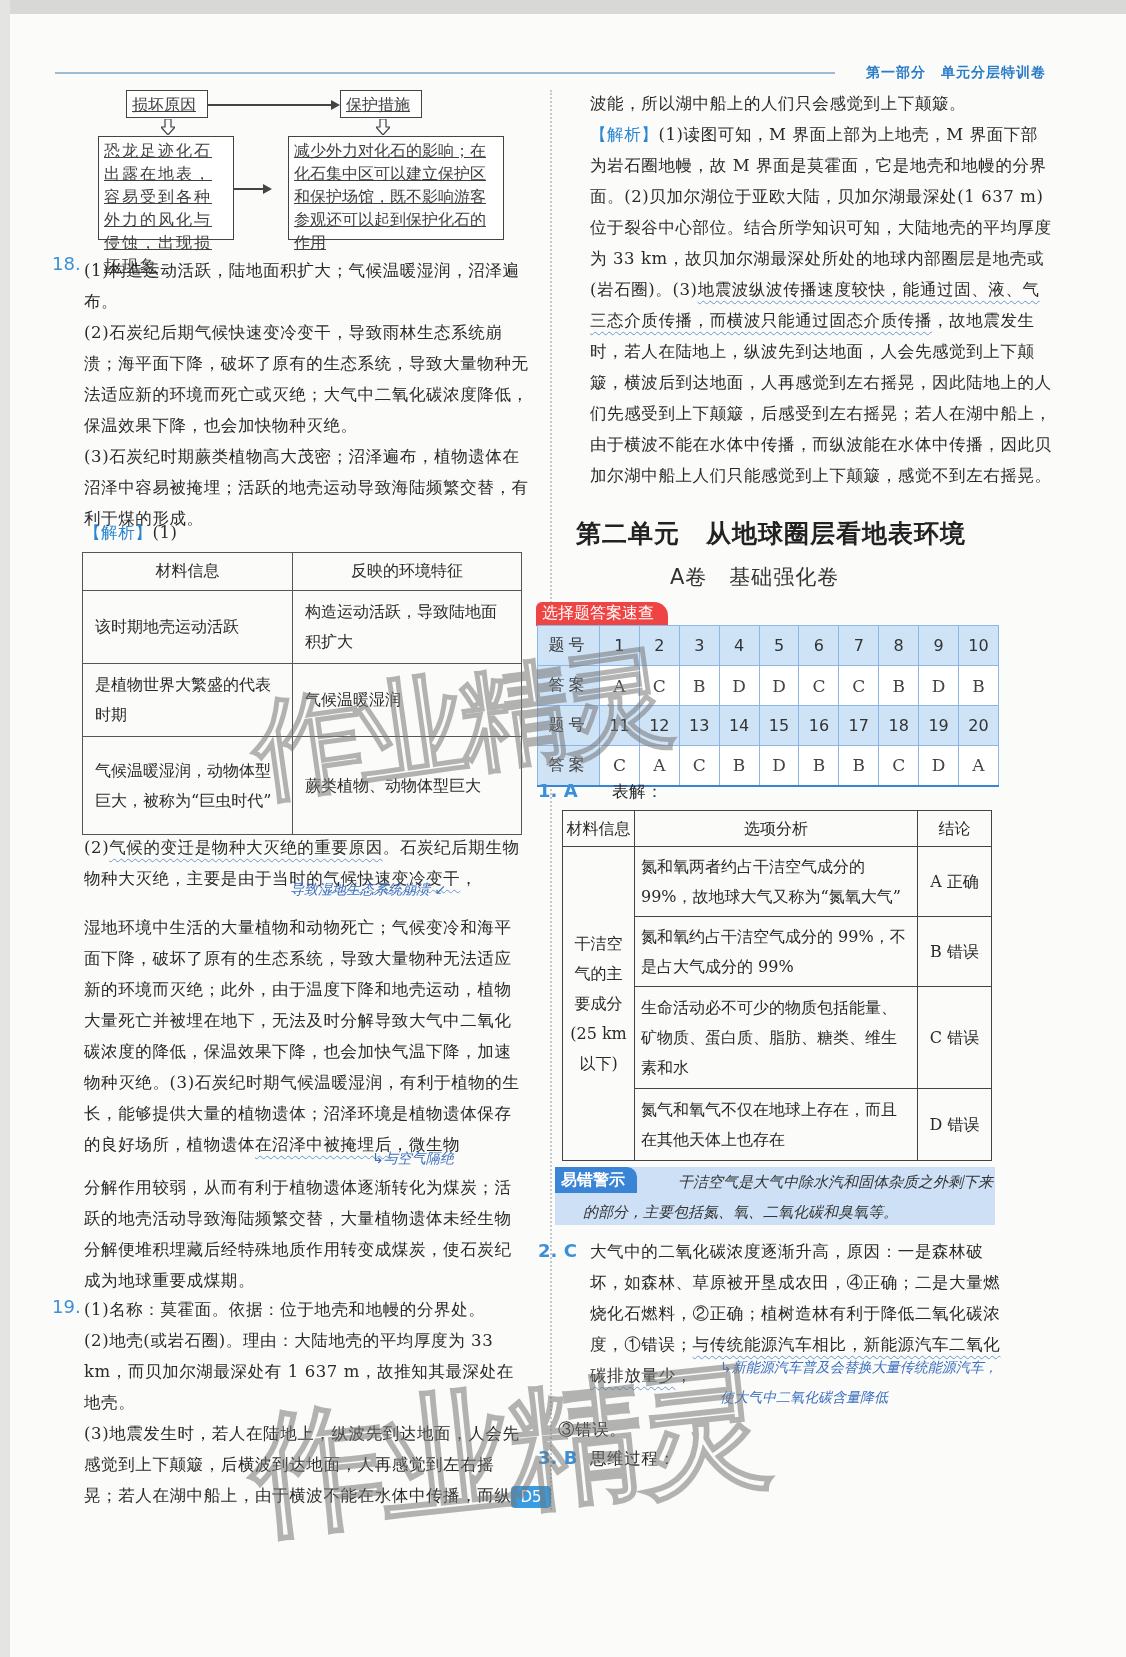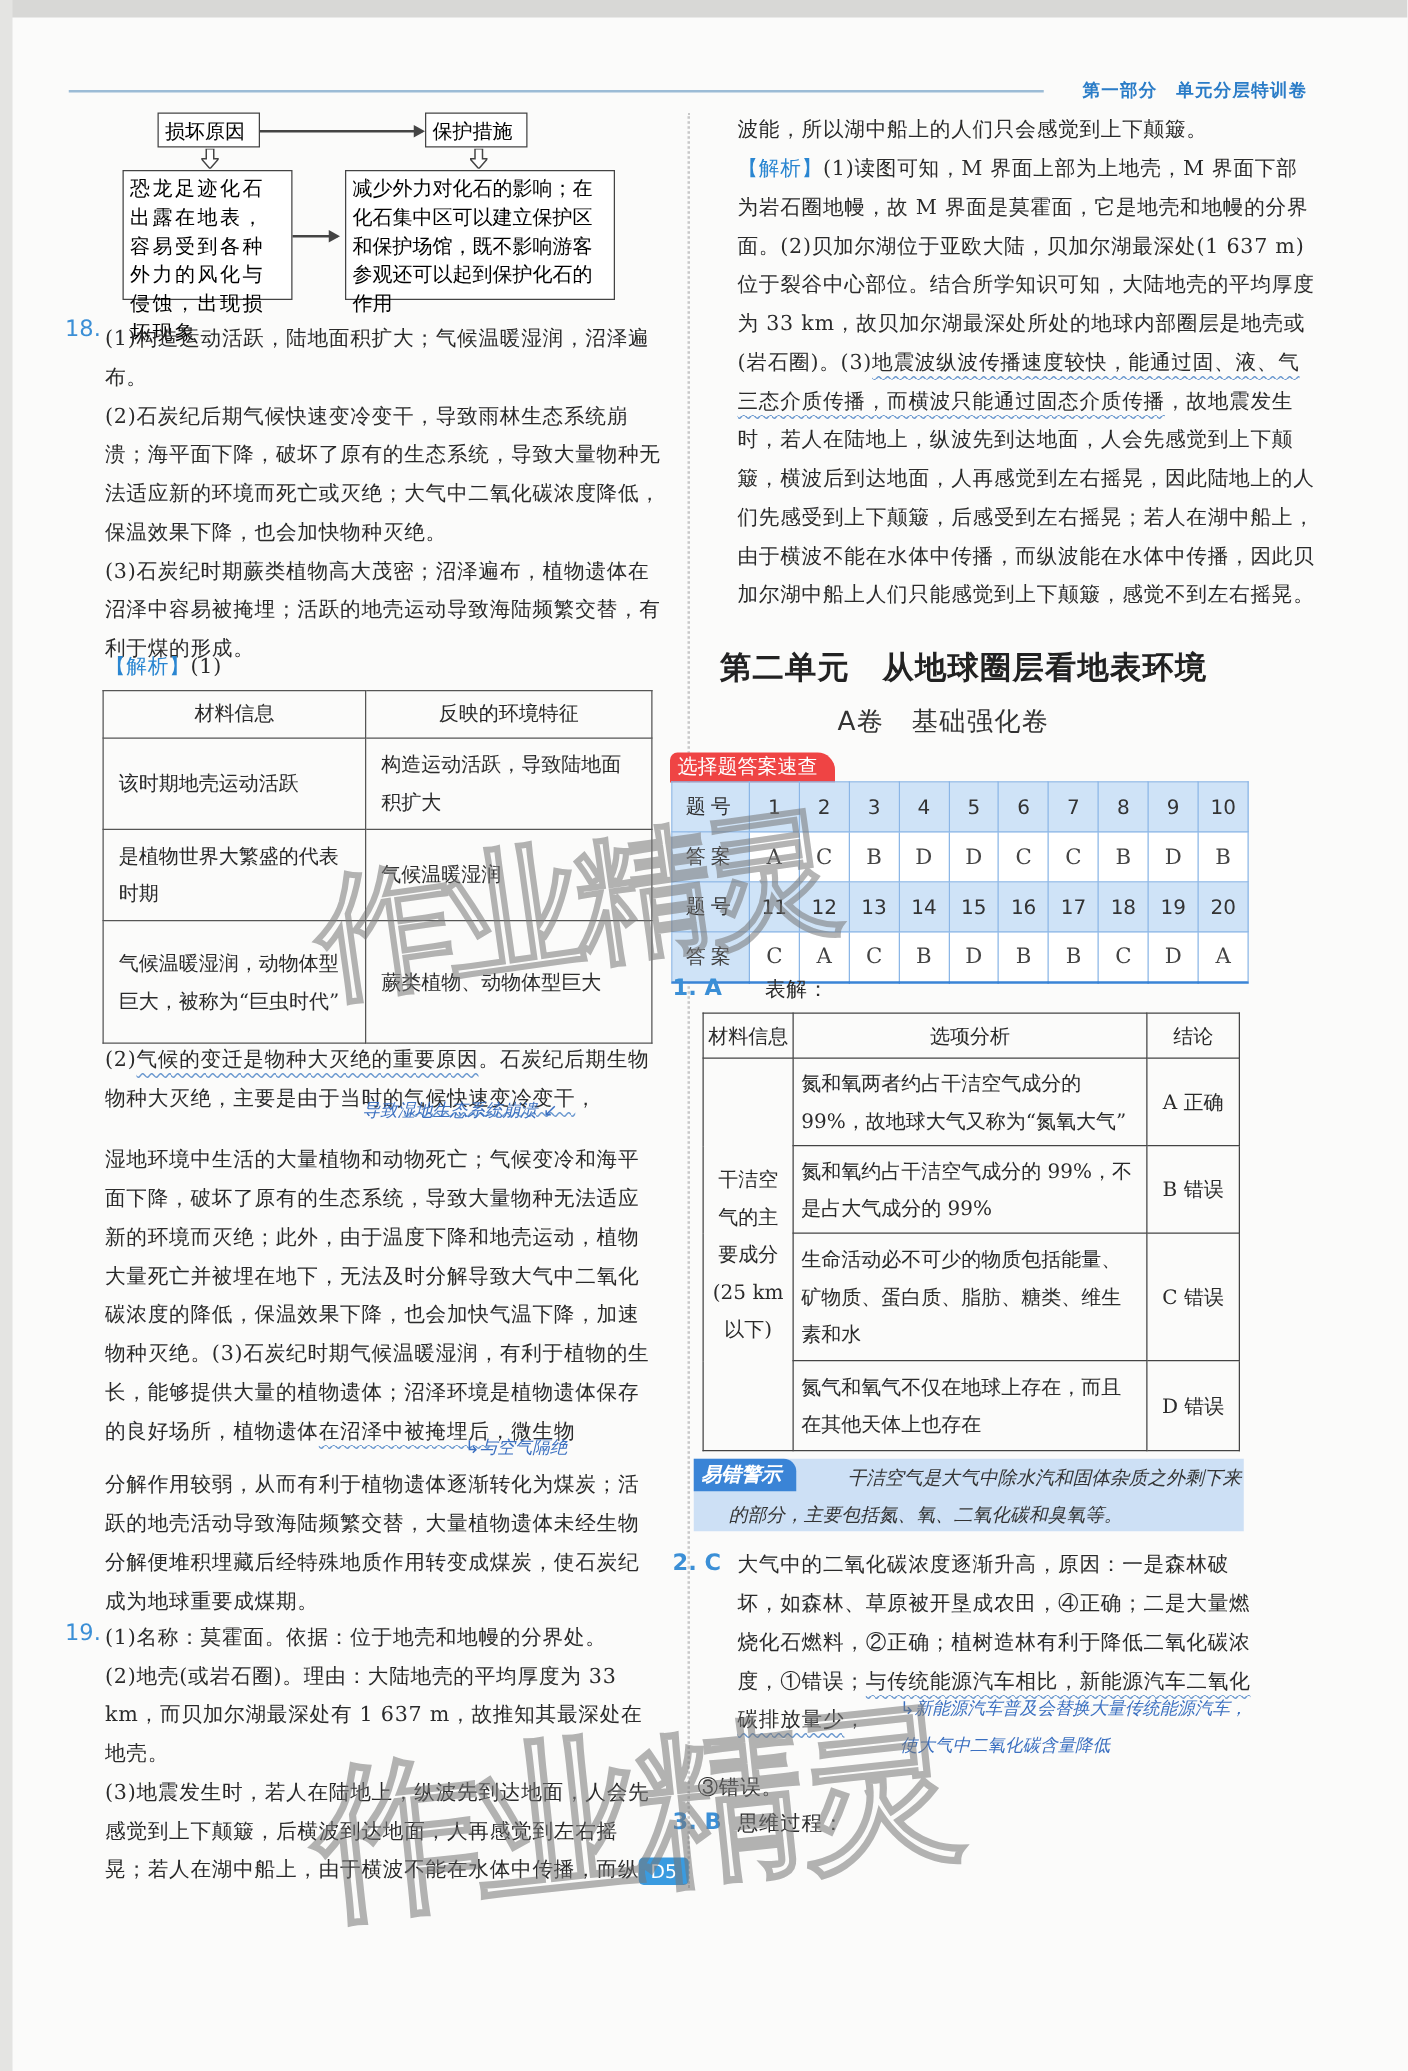--- a/index.html
+++ b/index.html
@@ -15,21 +15,21 @@
   .text { font-size: 16.5px; line-height: 31px; letter-spacing: 0.6px; }
   .col-left { position: absolute; left: 84px; top: 255px; width: 450px; }
   .col-right { position: absolute; left: 590px; top: 88px; width: 465px; }
 
   .qnum { position: absolute; font-family: "DejaVu Sans", sans-serif; font-size: 18px; color: #3b8fd6; font-weight: normal; }
   .jiexi { color: #2a86d1; font-family: "DejaVu Sans", sans-serif; }
   .wavy { text-decoration: underline wavy #6a98cf; text-underline-offset: 5px; text-decoration-thickness: 1px; }
   .note { font-family: "DejaVu Sans", sans-serif; font-style: italic; color: #3a6fc0; font-size: 14px; line-height: 24px; }
 
   
-  .fbox { position: absolute; border: 1.5px solid #444; background: #fff; font-size: 16px; line-height: 23px; color: #000000; padding: 2px 5px; }
+  .fbox { position: absolute; border: 1.5px solid #444; background: #fff; font-size: 16px; line-height: 23px; color: #404040; padding: 2px 5px; text-decoration: underline; }
   .farrow-h { position: absolute; height: 1.5px; background: #444; }
   .farrow-h::after { content: ""; position: absolute; right: -2px; top: -4px; border-left: 9px solid #444; border-top: 5px solid transparent; border-bottom: 5px solid transparent; }
   .fdown { position: absolute; width: 14px; height: 16px; }
 
   table { border-collapse: collapse; }
   .t1 { position: absolute; left: 82px; top: 552px; width: 440px; font-size: 16px; }
   .t1 td { border: 1.5px solid #555; padding: 6px 12px; line-height: 30px; vertical-align: middle; }
   .t1 th { border: 1.5px solid #555; font-weight: normal; height: 38px; }
 
   .unit-title { position: absolute; left: 540px; top: 517px; font-family: "DejaVu Sans", sans-serif; font-weight: bold; font-size: 25px; letter-spacing: 1px; color: #222; margin-left: 36px; }
@@ -42,21 +42,21 @@
   .ans-table tr.a td { background: #fff; font-family: "DejaVu Serif", serif; font-size: 17px; color: #444; }
   .ans-table tr.q td:first-child, .ans-table tr.a td:first-child { background: #cfe3f7; font-size: 16px; letter-spacing: 4px; font-family: "DejaVu Sans", sans-serif; }
   .ans-table { border-bottom: 2px solid #3a84d6; }
 
   .t2 { position: absolute; left: 562px; top: 810px; width: 430px; font-size: 16px; }
   .t2 td, .t2 th { border: 1.5px solid #444; font-weight: normal; line-height: 30px; vertical-align: middle; }
   .t2 th { height: 36px; }
   .t2 td { padding: 3px 6px; }
 
   .warn { position: absolute; left: 555px; top: 1167px; width: 440px; height: 58px; background: #cde0f5; }
-  .warn-tag { position: absolute; left: 0; top: 0; height: 26px; padding: 0 12px 0 6px; background: #3a84d6; color: #fff; font-family: "DejaVu Sans", sans-serif; font-weight: bold; font-style: italic; font-size: 16px; line-height: 26px; border-radius: 0 10px 0 0; }
+  .warn-tag { position: absolute; left: 0; top: 0; height: 26px; padding: 0 12px 0 6px; background: #3a84d6; color: #fff; font-family: "DejaVu Sans", sans-serif; font-weight: bold; font-size: 16px; line-height: 26px; border-radius: 0 10px 0 0; }
   .warn-text { position: absolute; left: 0; top: 0; width: 440px; font-size: 15px; line-height: 30px; padding-left: 28px; color: #333; font-style: italic; }
 
   .page-num { position: absolute; left: 511px; top: 1486px; width: 40px; height: 22px; background: #3a9be0; color: #fff; font-family: "DejaVu Sans", sans-serif; font-size: 15px; line-height: 22px; text-align: center; border-radius: 4px; }
 
   .wm { position: absolute; font-family: "DejaVu Sans", sans-serif; font-weight: bold; color: transparent; -webkit-text-stroke: 1.5px #777; opacity: 0.55; pointer-events: none; letter-spacing: -6px; }
 </style>
 </head>
 <body>
 
 <div class="page">
@@ -71,21 +71,21 @@
     <div class="farrow-h" style="left:208px;top:104px;width:130px;"></div>
     <div class="fbox" style="left:340px;top:90px;width:82px;height:28px;">保护措施</div>
     <svg class="fdown" style="left:161px;top:119px;" viewBox="0 0 14 16">
         <path d="M4 0v8H0l7 8 7-8h-4V0z" fill="#fff" stroke="#444" stroke-width="1.2"></path>
       </svg>
     <svg class="fdown" style="left:376px;top:119px;" viewBox="0 0 14 16">
         <path d="M4 0v8H0l7 8 7-8h-4V0z" fill="#fff" stroke="#444" stroke-width="1.2"></path>
       </svg>
     <div class="fbox" style="left:98px;top:136px;width:136px;height:104px;letter-spacing:2px;">恐龙足迹化石出露在地表，容易受到各种外力的风化与侵蚀，出现损坏现象</div>
     <div class="farrow-h" style="left:234px;top:188px;width:36px;"></div>
-    <div class="fbox" style="left:276px;top:136px;width:216px;height:104px;">减少外力对化石的影响；在化石集中区可以建立保护区和保护场馆，既不影响游客参观还可以起到保护化石的作用</div>
+    <div class="fbox" style="left:288px;top:136px;width:216px;height:104px;">减少外力对化石的影响；在化石集中区可以建立保护区和保护场馆，既不影响游客参观还可以起到保护化石的作用</div>
   </div>
 
   <div class="qnum" style="left:52px;top:253px;">18.</div>
   <div class="col-left text">
     <p>(1)构造运动活跃，陆地面积扩大；气候温暖湿润，沼泽遍布。</p>
     <p>(2)石炭纪后期气候快速变冷变干，导致雨林生态系统崩溃；海平面下降，破坏了原有的生态系统，导致大量物种无法适应新的环境而死亡或灭绝；大气中二氧化碳浓度降低，保温效果下降，也会加快物种灭绝。</p>
     <p>(3)石炭纪时期蕨类植物高大茂密；沼泽遍布，植物遗体在沼泽中容易被掩埋；活跃的地壳运动导致海陆频繁交替，有利于煤的形成。</p>
   </div>
   <div class="text" style="position:absolute;left:84px;top:517px;">
     <span class="jiexi">【解析】</span><span>(1)</span>

